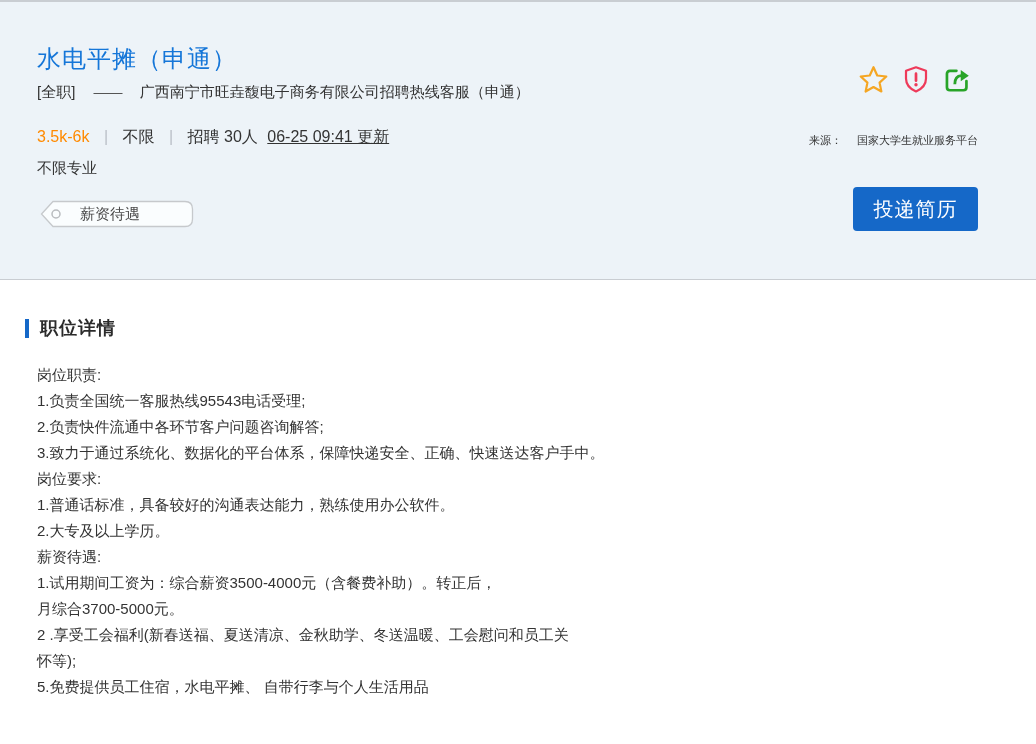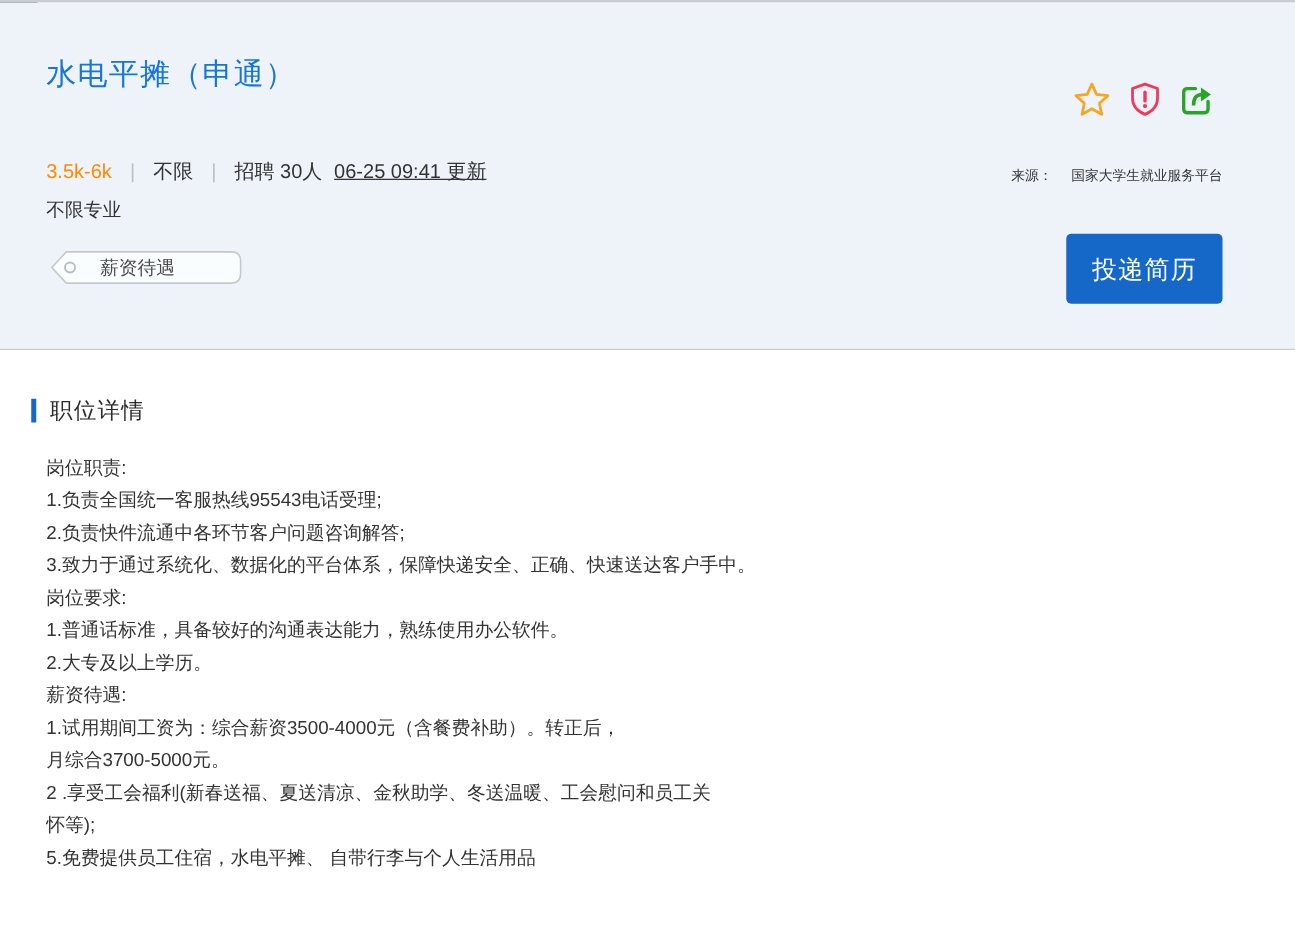--- a/index.html
+++ b/index.html
@@ -89,21 +89,21 @@
     position: absolute;
     top: 131px; right: 58px;
     font-size: 11px;
     color: #333;
   }
   .source-line .source-value { margin-left: 12px; }
 
   .apply-button {
     position: absolute;
     top: 185px; right: 58px;
-    width: 125px; height: 56px;
+    width: 125px; height: 44px;
     background: #1568c8;
     color: #ffffff;
     font-size: 20px;
     font-family: inherit;
     border: none;
     border-radius: 4px;
     cursor: pointer;
     letter-spacing: 1px;
   }
 
@@ -114,21 +114,21 @@
     display: flex;
     align-items: center;
   }
   .section-header .bar {
     width: 4px; height: 19px;
     background: #1568c8;
   }
   .section-header h2 {
     margin-left: 11px;
     font-size: 18px;
-    font-weight: normal;
+    font-weight: bold;
     color: #2b2b2b;
     letter-spacing: 1px;
   }
 
   .job-description {
     position: absolute;
     top: 360px; left: 37px; right: 40px;
     font-size: 15px;
     line-height: 26px;
     color: #333;
@@ -138,20 +138,25 @@
 </head>
 <body>
 
 <div class="page">
   <div class="topbar-accent"></div>
 
   <header class="job-header">
 
     <h1 class="job-title">水电平摊（申通）</h1>
 
+    <div class="job-subtitle">
+      <span>[全职]</span>
+      <span class="dash">——</span>
+      <span>广西南宁市旺垚馥电子商务有限公司招聘热线客服（申通）</span>
+    </div>
 
     <div class="job-meta">
       <span class="salary">3.5k-6k</span>
       <span class="sep">|</span>
       <span>不限</span>
       <span class="sep">|</span>
       <span>招聘 30人</span>
       <span class="updated">06-25 09:41 更新</span>
     </div>
 

